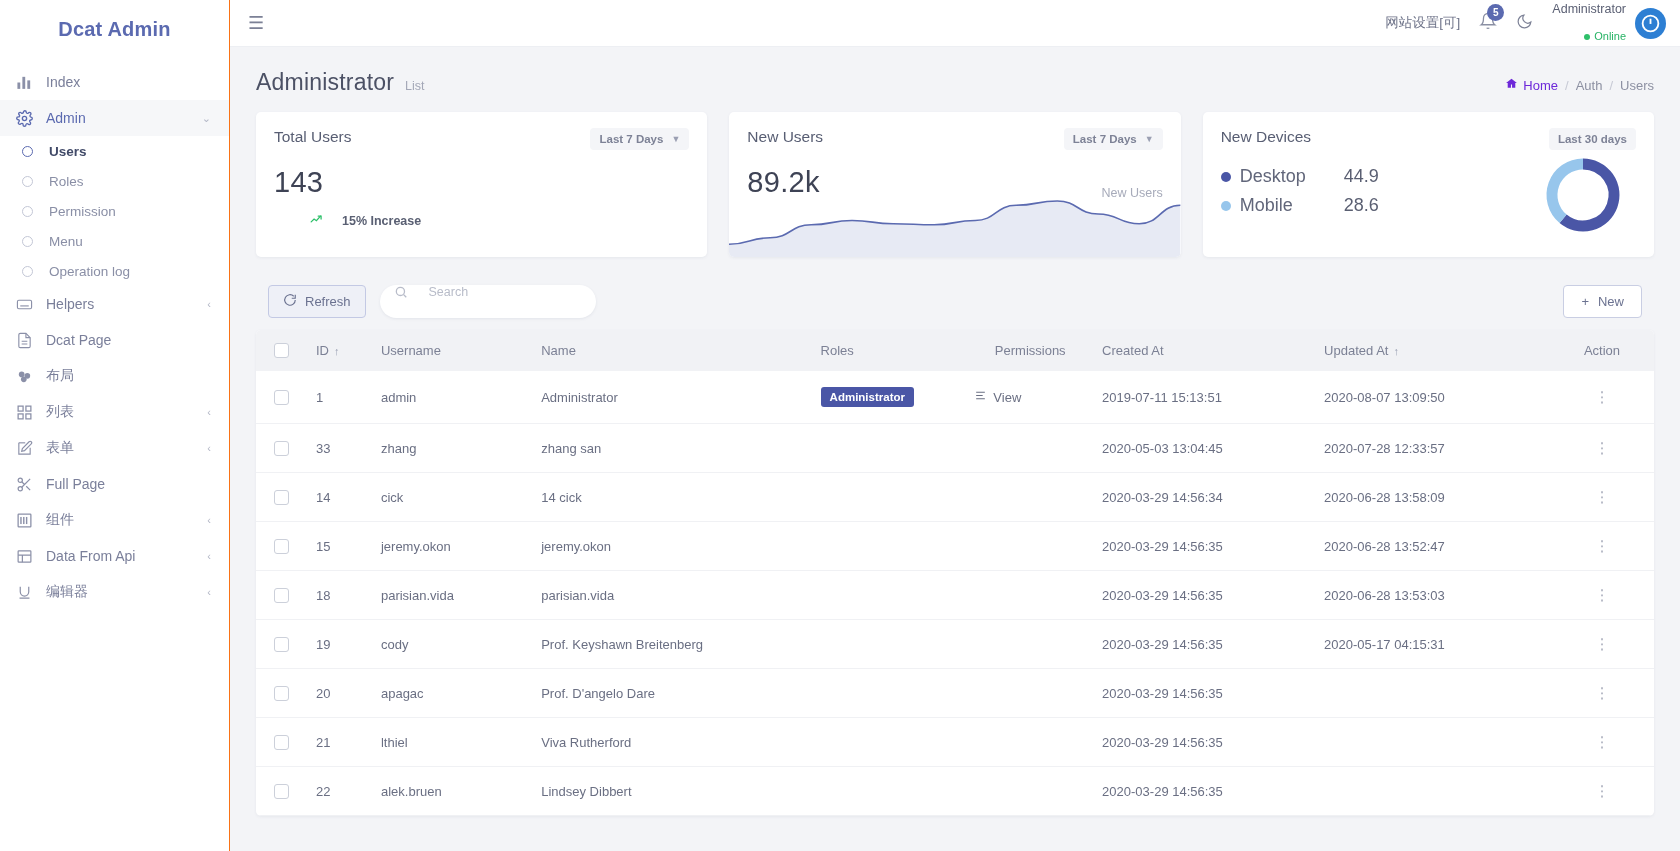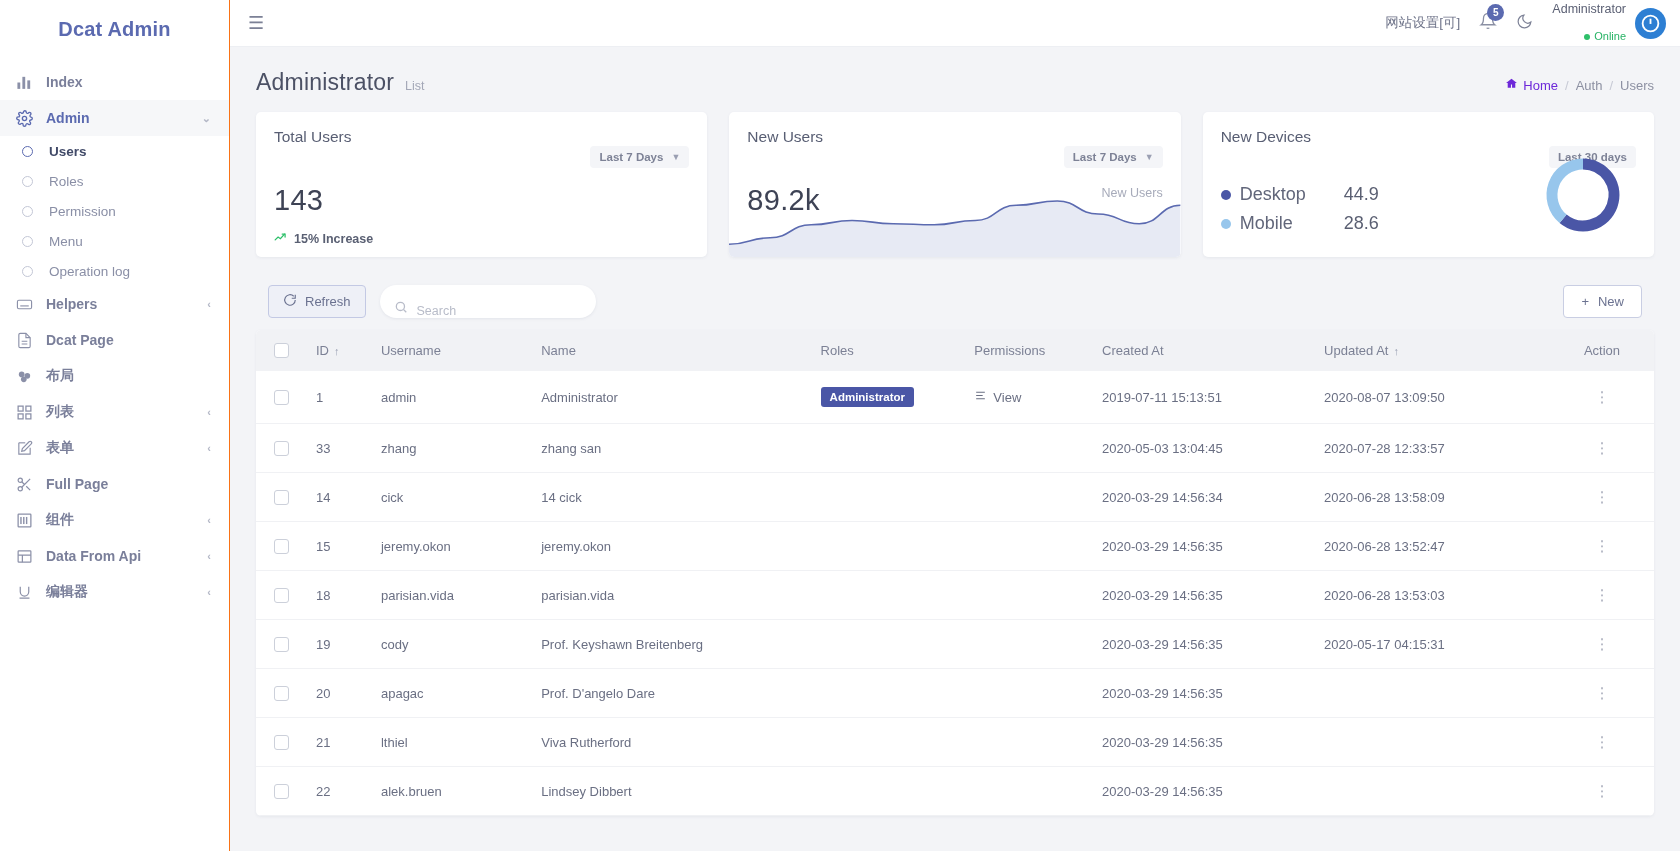--- a/index.html
+++ b/index.html
@@ -23,21 +23,20 @@
   .brand {
     height: 58px; display: flex; align-items: center; justify-content: center;
     font-size: 20px; font-weight: 700; color: #5b6ab0; letter-spacing: .2px;
   }
   .nav { padding-top: 6px; }
   .nav-item {
     display: flex; align-items: center;
     height: 36px; padding: 0 18px 0 16px;
     font-size: 14px; color: #7a7f9a; cursor: pointer;
     position: relative;
-    font-weight: bold;
   }
   .nav-item .ico {
     width: 24px; min-width: 24px; display: flex; align-items: center;
     color: #8b90a8;
   }
   .nav-item .lbl { flex: 1; padding-left: 6px; white-space: nowrap; }
   .nav-item .caret { color: #b3b7c6; font-size: 11px; line-height: 1; }
   .nav-item.active { background: #f6f7f9; color: #5b6ab0; }
   .nav-item.active .ico { color: #5b6ab0; }
   .sub-item {
@@ -93,33 +92,33 @@
   .breadcrumb .crumb { cursor: pointer; }
   .breadcrumb .crumb.last { color: #8c90a2; }
 
   
   .cards { display: flex; gap: 22px; margin-bottom: 16px; }
   .card {
     background: #fff; border-radius: 5px;
     box-shadow: 0 1px 3px rgba(80,90,120,.08);
     flex: 1; position: relative; overflow: hidden;
   }
-  .card-h { display: flex; align-items: flex-start; padding: 16px 18px 0 18px; flex-direction: column; }
+  .card-h { display: flex; align-items: flex-start; padding: 16px 18px 0 18px; }
   .card-title { font-size: 15.5px; color: #585e73; font-weight: 400; }
   .pill {
     margin-left: auto; background: #f4f5f8; border-radius: 4px;
     font-size: 11.5px; color: #7d8296; padding: 5px 9px;
     display: flex; align-items: center; gap: 8px; cursor: pointer; font-weight: bold;
   }
   .pill.static { cursor: default; }
   .pill .chev { font-size: 9px; color: #9a9fb2; }
   .bignum { font-size: 29px; color: #3e4355; font-weight: 400; padding: 16px 18px 0 18px; letter-spacing: .3px; }
   .increase {
-    display: flex; align-items: center; gap: 6px;
-    padding: 14px 18px 18px 18px; font-size: 12.5px; color: #5a6073; font-weight: 700;
+    display: flex; align-items: center; gap: 18px;
+    padding: 14px 18px 18px 18px; font-size: 12.5px; color: #5a6073; font-weight: 700; margin-left: 36px;
   }
   .increase .trend { color: #2ec06a; }
   .card1 { height: 145px; }
   .card2 { height: 145px; }
   .card3 { height: 145px; }
   .newusers-label {
     position: absolute; right: 18px; top: 74px;
     font-size: 12.5px; color: #a7abba;
   }
   .spark { position: absolute; left: 0; right: 0; bottom: 0; height: 66px; }
@@ -137,22 +136,22 @@
     padding: 0; overflow: hidden;
   }
   .toolbar { display: flex; align-items: center; padding: 12px 12px 12px 12px; background: transparent; }
   .btn-refresh {
     display: flex; align-items: center; gap: 8px;
     border: 1px solid #c3c9e4; color: #6b7290; background: #eef0f7;
     border-radius: 4px; font-size: 13px; padding: 7px 14px; cursor: pointer;
   }
   .search-box {
     margin-left: 14px; background: #fff; border-radius: 20px;
-    height: 33px; width: 216px; display: flex; align-items: flex-end;
-    padding: 0 14px; gap: 9px; box-shadow: 0 1px 3px rgba(90,100,130,.10);
+    height: 33px; width: 216px; display: flex; align-items: flex-start;
+    padding: 0 14px; gap: 21px; box-shadow: 0 1px 3px rgba(90,100,130,.10);
   }
   .search-box input {
     border: none; outline: none; font-size: 12.5px; color: #6b7084;
     background: transparent; width: 100%; font-family: "Liberation Sans", sans-serif;
   }
   .search-box input::placeholder { color: #b8bcc9; }
   .btn-new {
     margin-left: auto; display: flex; align-items: center; gap: 9px;
     border: 1px solid #c9cee3; color: #6b7290; background: #fff;
     border-radius: 4px; font-size: 13px; padding: 8px 17px; cursor: pointer;
@@ -172,21 +171,21 @@
   }
   .cb {
     width: 15px; height: 15px; border: 1px solid #ccd0da;
     border-radius: 3px; background: #fff; display: block; cursor: pointer;
   }
   .col-cb { width: 48px; padding-left: 18px !important; }
   .col-id { width: 60px; }
   .col-user { width: 148px; }
   .col-name { width: 258px; }
   .col-roles { width: 142px; }
-  .col-perm { width: 118px; }
+  .col-perm { width: 118px; text-align: center; }
   .col-created { width: 205px; }
   .col-updated { width: 216px; }
   .col-action { width: 96px; text-align: center; }
   .role-badge {
     display: inline-block; background: #4a56a6; color: #fff;
     font-size: 11.5px; padding: 4px 9px; border-radius: 3px; font-weight: 700;
   }
   .view-link { color: #6a6f83; display: flex; align-items: center; gap: 6px; cursor: pointer; }
   .kebab { color: #a8acbb; font-size: 15px; cursor: pointer; line-height: 1; letter-spacing: 0; }
 </style>

